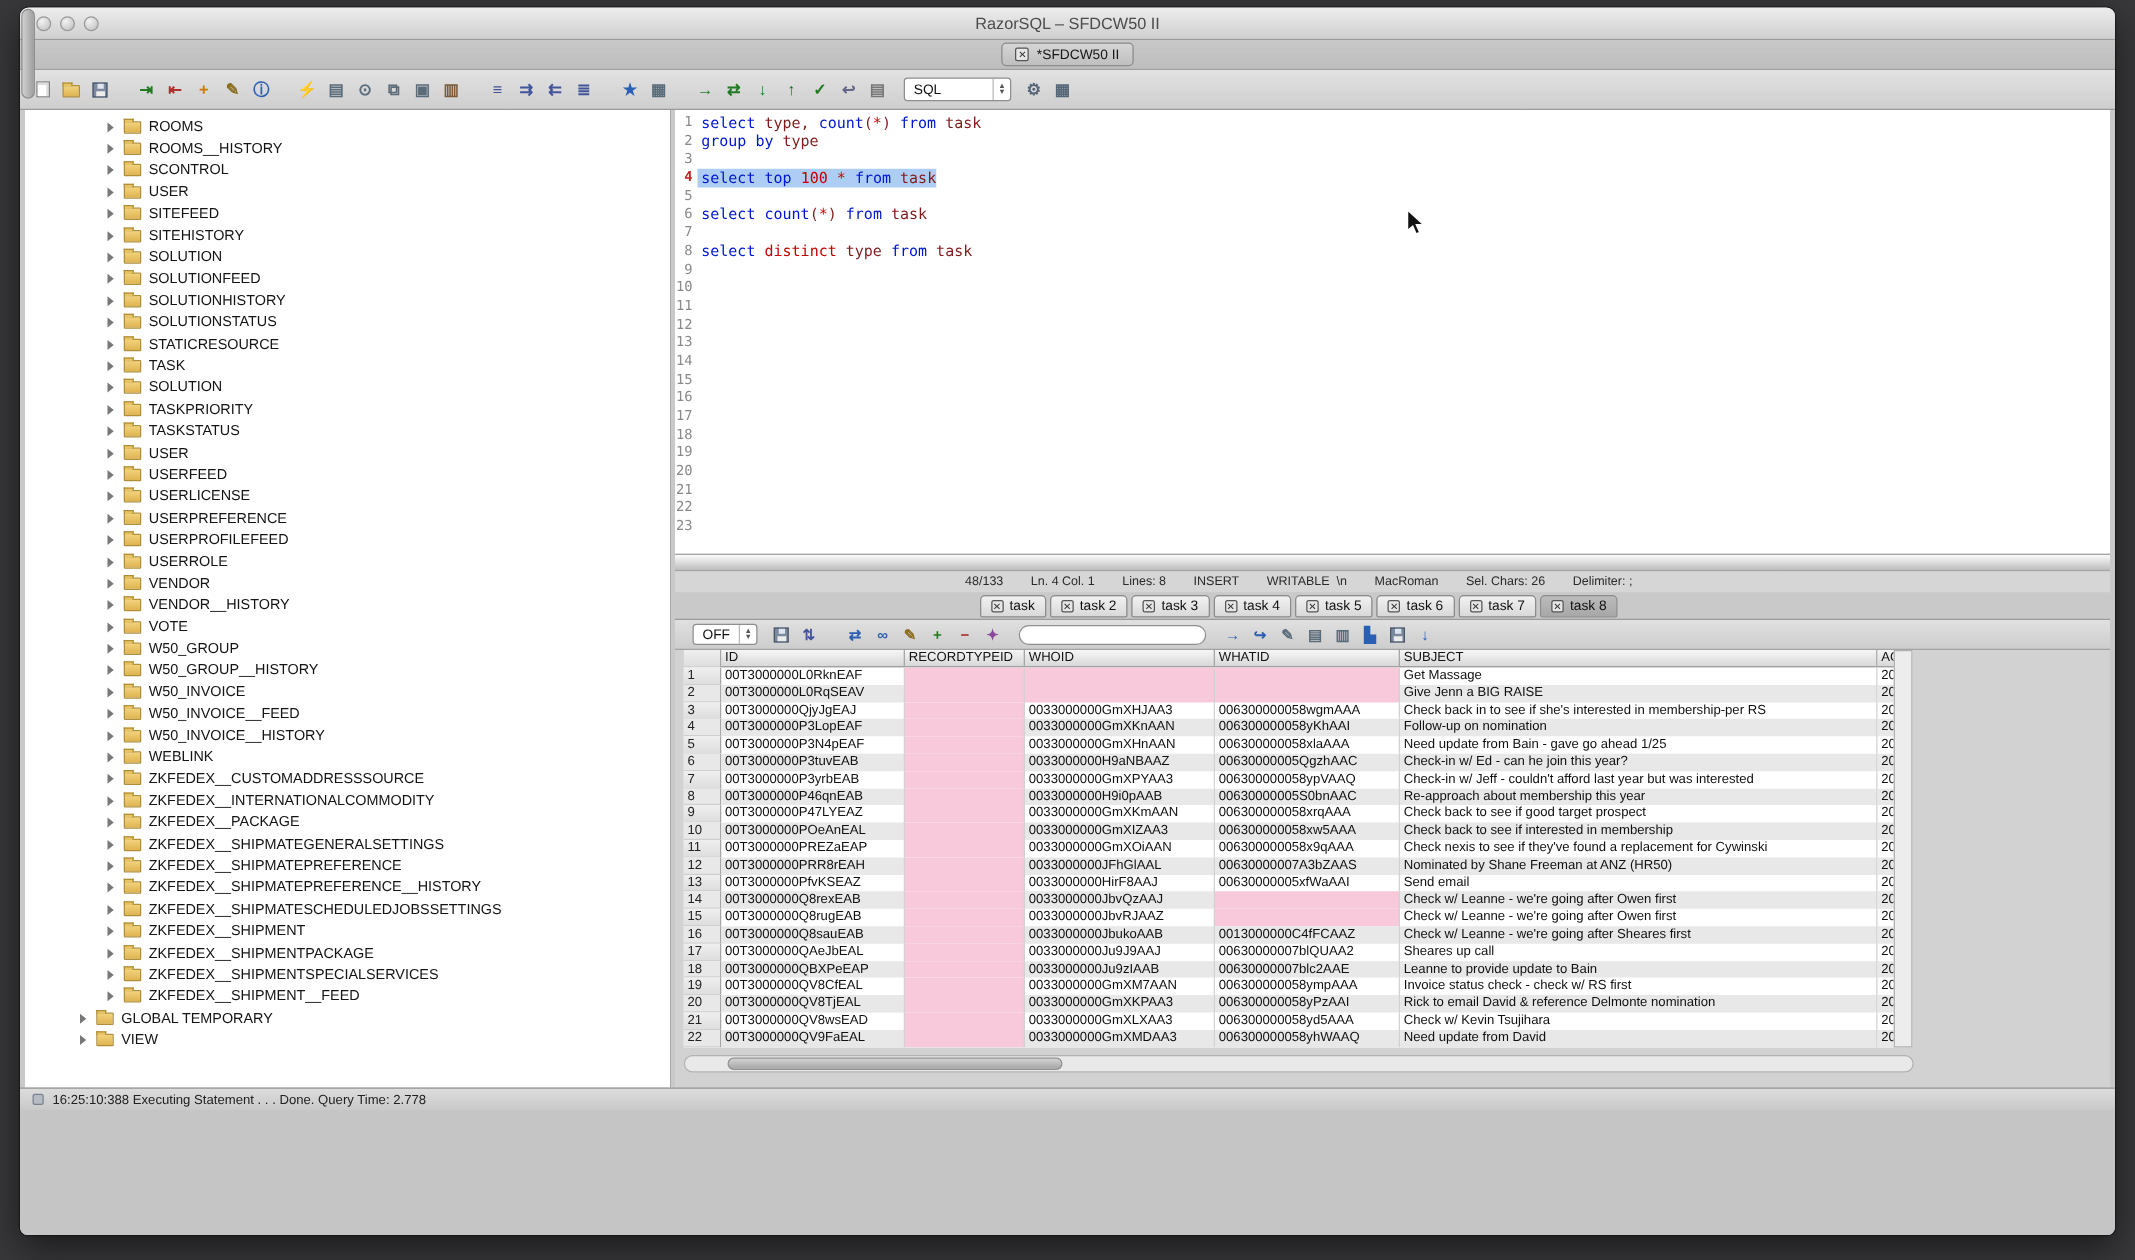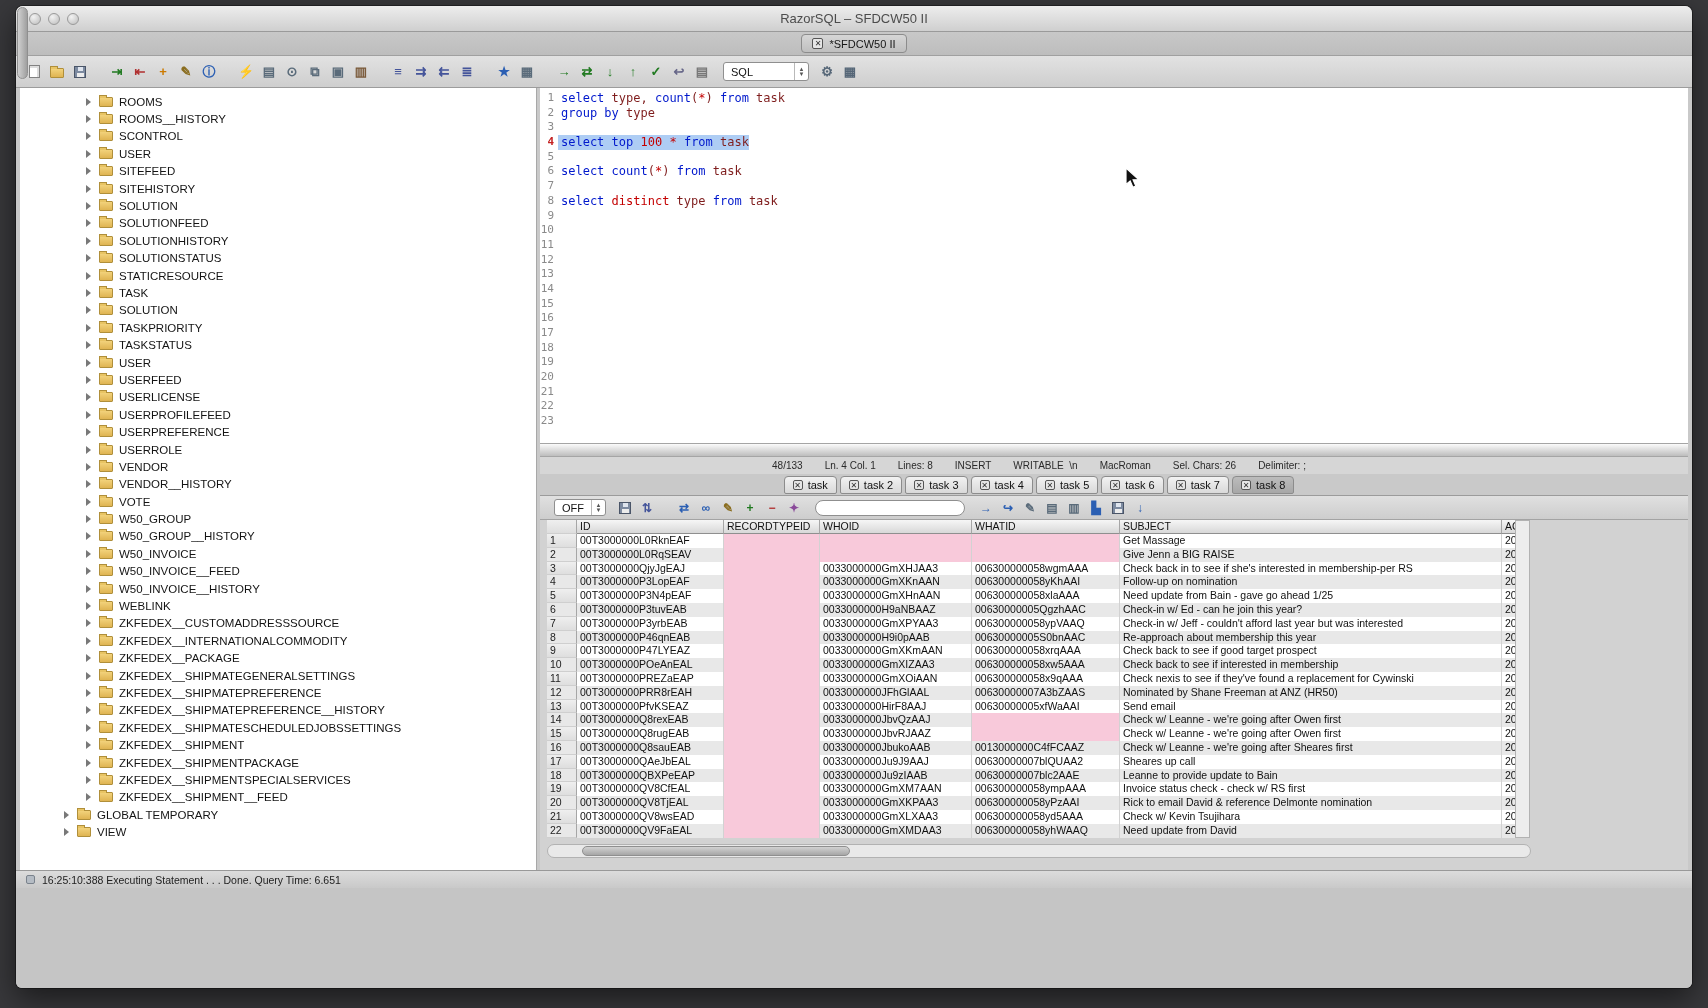--- a/index.html
+++ b/index.html
@@ -323,26 +323,26 @@
         <span class="tlabel">USERFEED</span>
       </div>
       <div class="tree-row lv2">
         <span class="tri"></span>
         <span class="folder"></span>
         <span class="tlabel">USERLICENSE</span>
       </div>
       <div class="tree-row lv2">
         <span class="tri"></span>
         <span class="folder"></span>
+        <span class="tlabel">USERPREFERENCE</span>
+      </div>
+      <div class="tree-row lv2">
+        <span class="tri"></span>
+        <span class="folder"></span>
         <span class="tlabel">USERPROFILEFEED</span>
-      </div>
-      <div class="tree-row lv2">
-        <span class="tri"></span>
-        <span class="folder"></span>
-        <span class="tlabel">USERPREFERENCE</span>
       </div>
       <div class="tree-row lv2">
         <span class="tri"></span>
         <span class="folder"></span>
         <span class="tlabel">USERROLE</span>
       </div>
       <div class="tree-row lv2">
         <span class="tri"></span>
         <span class="folder"></span>
         <span class="tlabel">VENDOR</span>
@@ -867,21 +867,21 @@
     </div>
 
   <div id="grid-vscroll"></div>
   <div id="grid-vthumb"></div>
   <div id="grid-hscroll">
     <div id="grid-hthumb"></div>
   </div>
 
   <div id="bottombar">
     <span id="status-square"></span>
-    <span>16:25:10:388 Executing Statement . . . Done. Query Time: 6.651</span>
+    <span>16:25:10:388 Executing Statement . . . Done. Query Time: 2.778</span>
   </div>
 
   <div id="footer"></div>
 
 </div>
 
 <svg id="cursor" width="16" height="22" viewBox="0 0 16 22">
   <path d="M1,1 L1,17.5 L5.2,13.9 L7.9,20.2 L10.8,19 L8.1,12.8 L13.7,12.6 Z" fill="#111" stroke="#fff" stroke-width="1.2"></path>
 </svg>
 

